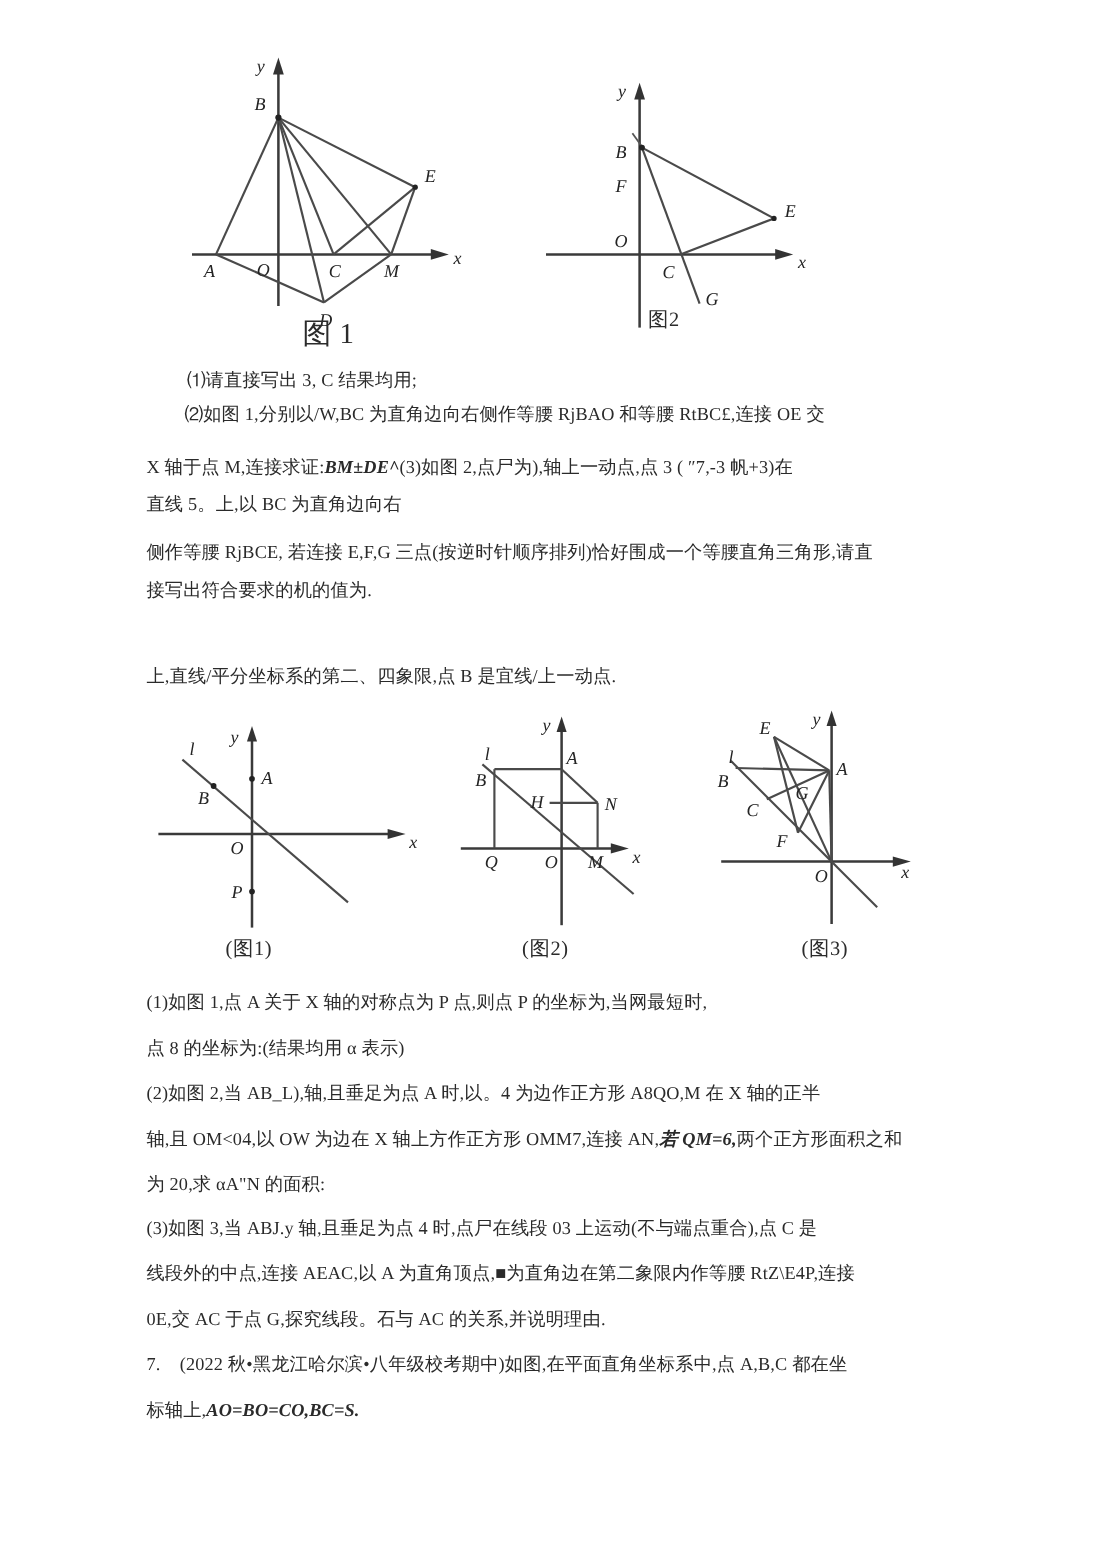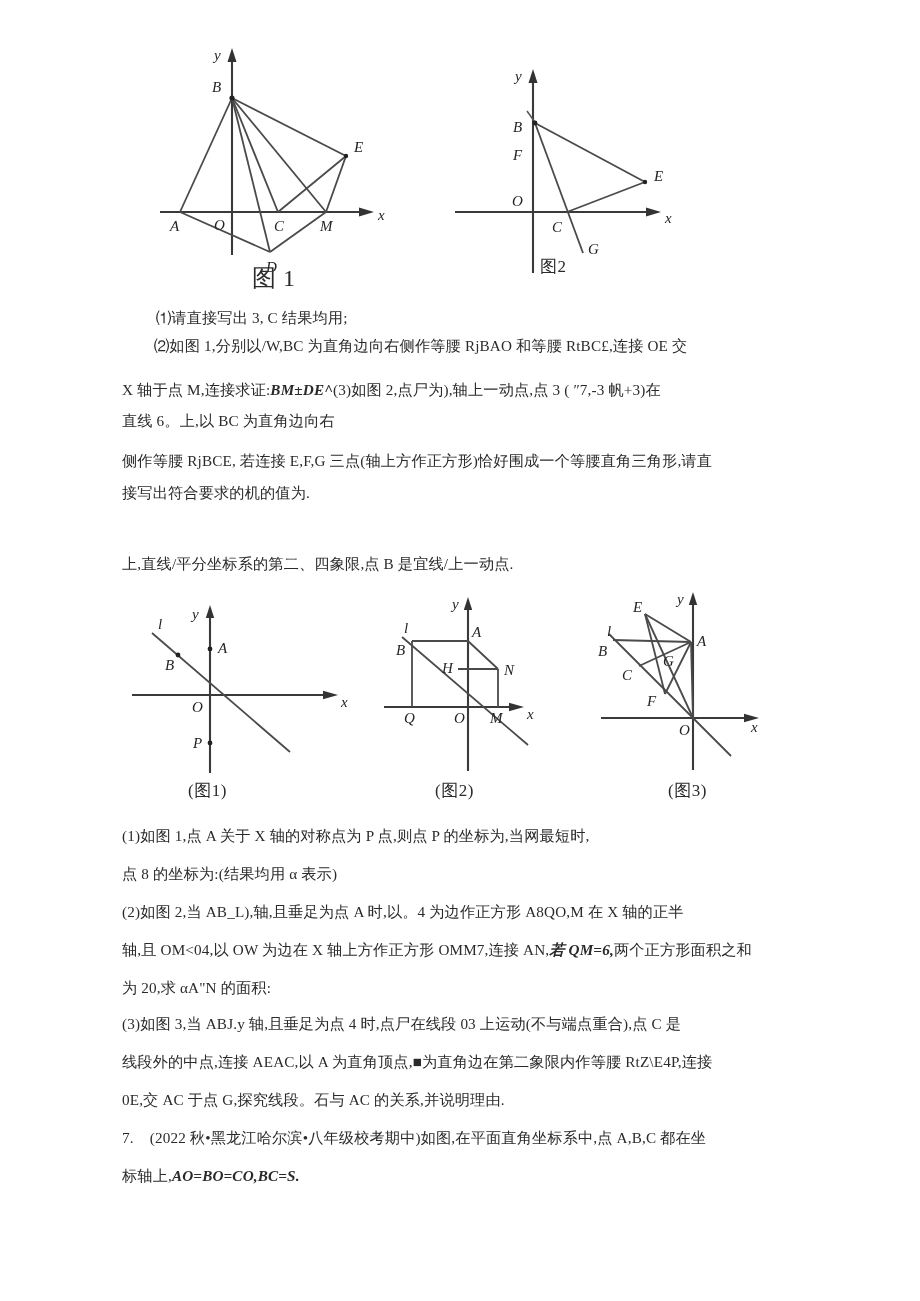--- a/index.html
+++ b/index.html
@@ -137,23 +137,23 @@
   <div class="fig-caption small" style="left:540px; top:255px;">图2</div>
 
   <div class="para blk-left" style="top:300px; width:676px;">
     <span style="padding-left:34px;">⑴请直接写出 3, C 结果均用;</span>
   </div>
   <div class="para blk-left" style="top:328px; width:690px;margin-left:32px;">⑵如图 1,分别以/W,BC 为直角边向右侧作等腰 RjBAO 和等腰 RtBC£,连接 OE 交</div>
 
   <div class="para blk-left" style="top:372px; width:690px;">
     <span>X 轴于点 M,连接求证:</span><span class="bit">BM±DE^</span><span>(3)如图 2,点尸为),轴上一动点,点 3 ( ″7,-3 帆+3)在</span>
   </div>
-  <div class="para blk-left" style="top:403px; width:690px;">直线 6。上,以 BC 为直角边向右</div>
-
-  <div class="para blk-left" style="top:443px; width:700px;">侧作等腰 RjBCE, 若连接 E,F,G 三点(轴上方作正方形)恰好围成一个等腰直角三角形,请直</div>
+  <div class="para blk-left" style="top:403px; width:690px;">直线 5。上,以 BC 为直角边向右</div>
+
+  <div class="para blk-left" style="top:443px; width:700px;">侧作等腰 RjBCE, 若连接 E,F,G 三点(按逆时针顺序排列)恰好围成一个等腰直角三角形,请直</div>
   <div class="para blk-left" style="top:475px; width:700px;">接写出符合要求的机的值为.</div>
 
   <div class="para blk-left" style="top:546px; width:700px;">上,直线/平分坐标系的第二、四象限,点 B 是宜线/上一动点.</div>
 
   <div class="fig" style="left:130px; top:595px;">
     <svg width="230" height="180" viewBox="0 0 230 180">
       <line class="axis" x1="80" y1="178" x2="80" y2="22"></line>
       <polygon class="ahead" points="80,10 75.8,23 84.2,23"></polygon>
       <line class="axis" x1="2" y1="100" x2="196" y2="100"></line>
       <polygon class="ahead" points="208,100 193,95.8 193,104.2"></polygon>

